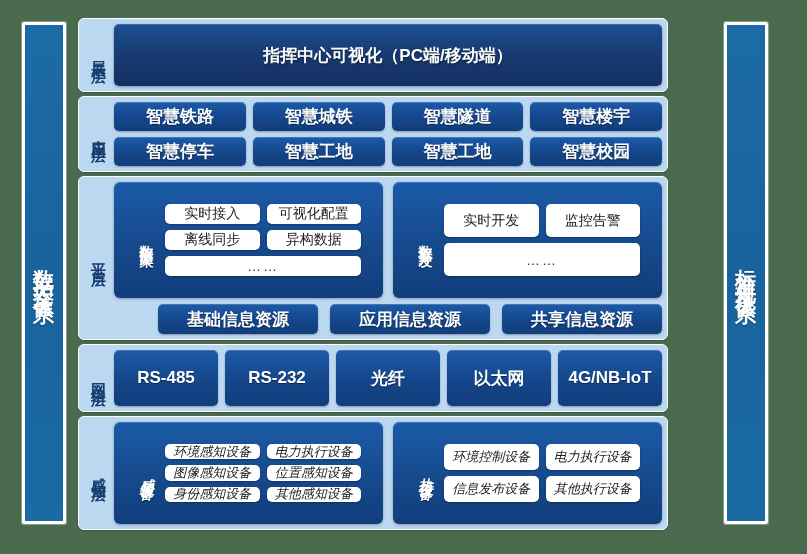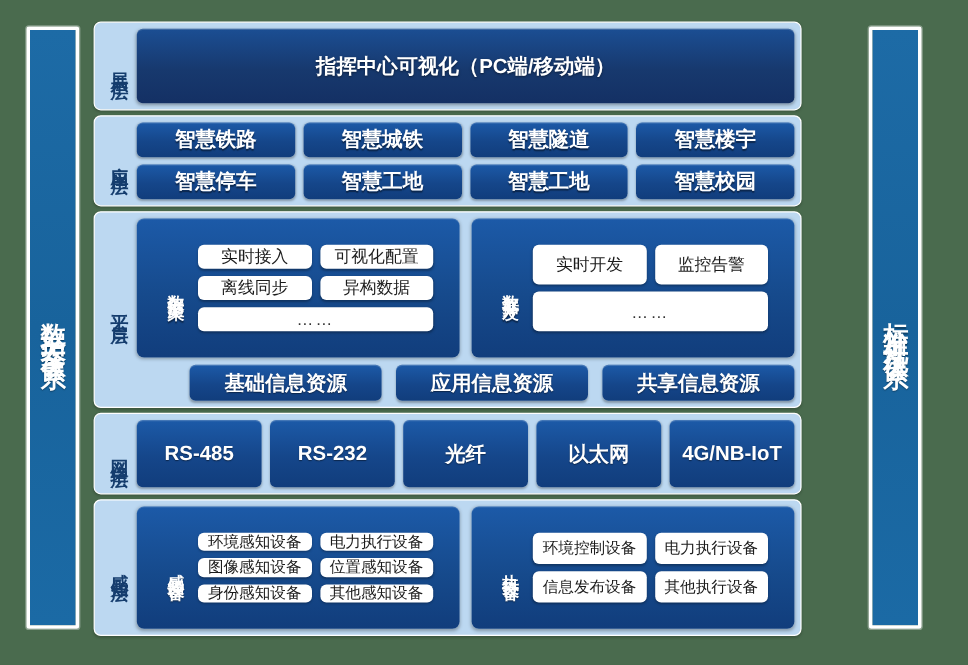--- a/index.html
+++ b/index.html
@@ -206,21 +206,21 @@
 
   .plat-bottom {
     display: flex;
     gap: 12px;
     flex: 0 0 30px;
     padding-left: 44px;
   }
   .plat-bottom > .navy { flex: 1 1 0; }
 
   
-  .sense-body { flex-direction: row; gap: 10px; }
+  .sense-body { flex-direction: row; gap: 10px; font-style: italic; }
   .sense-left  { flex: 1 1 0; }
   .sense-right { flex: 1 1 0; }
   .sense-left .white, .sense-right .white { font-size: 13px; }
 </style>
 </head>
 <body>
 
 <div id="canvas">
 
   <div class="pillar pillar-left">

